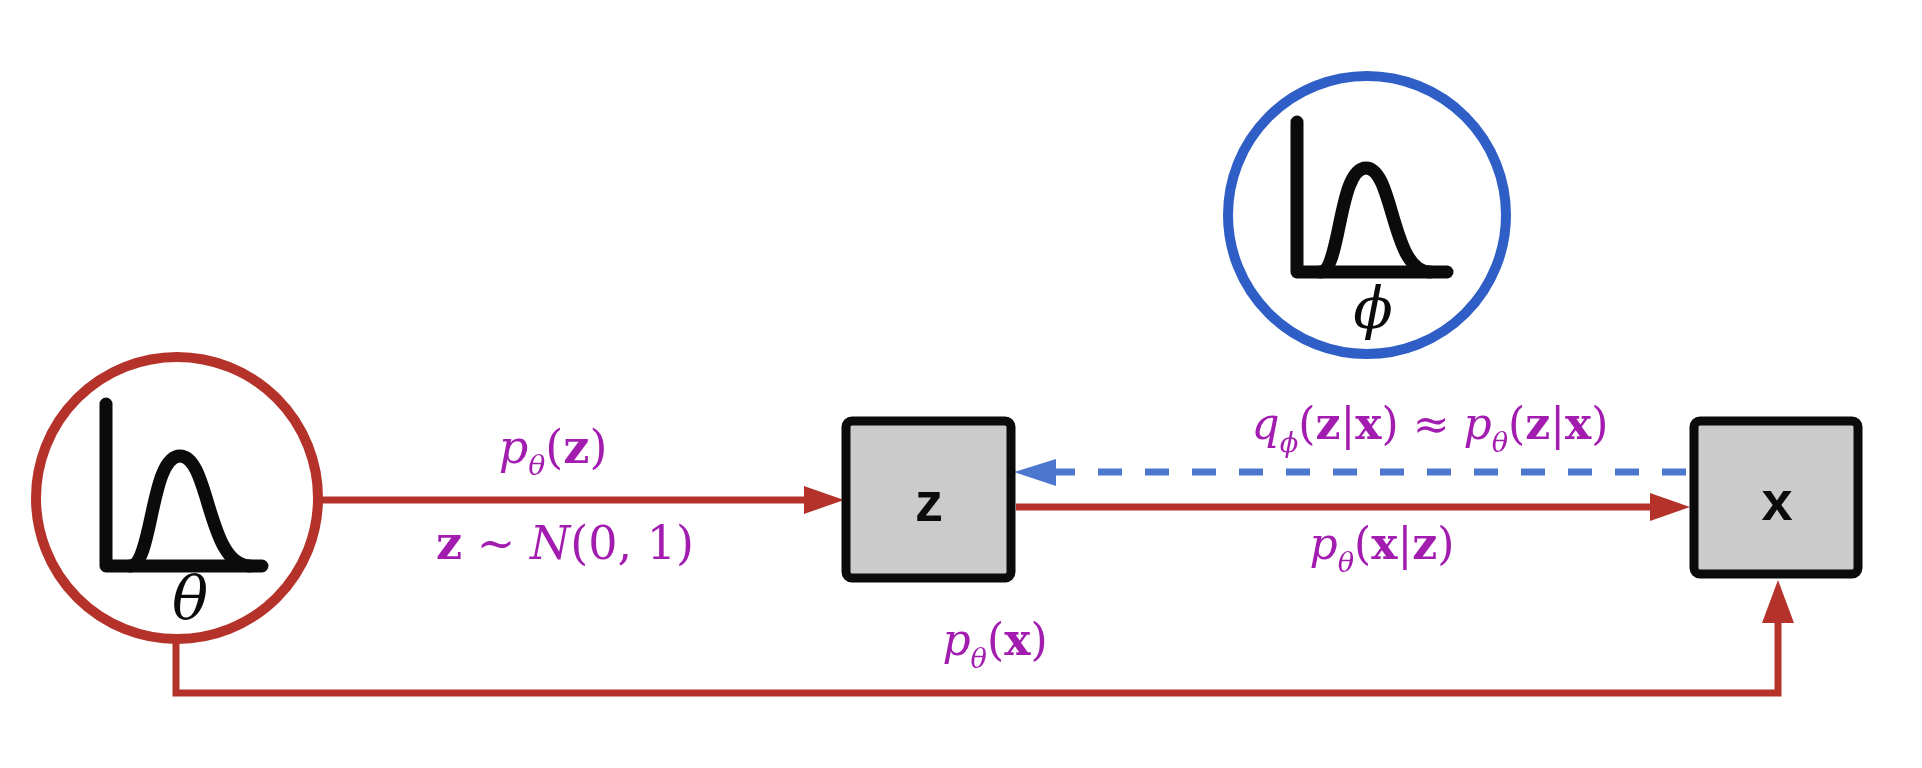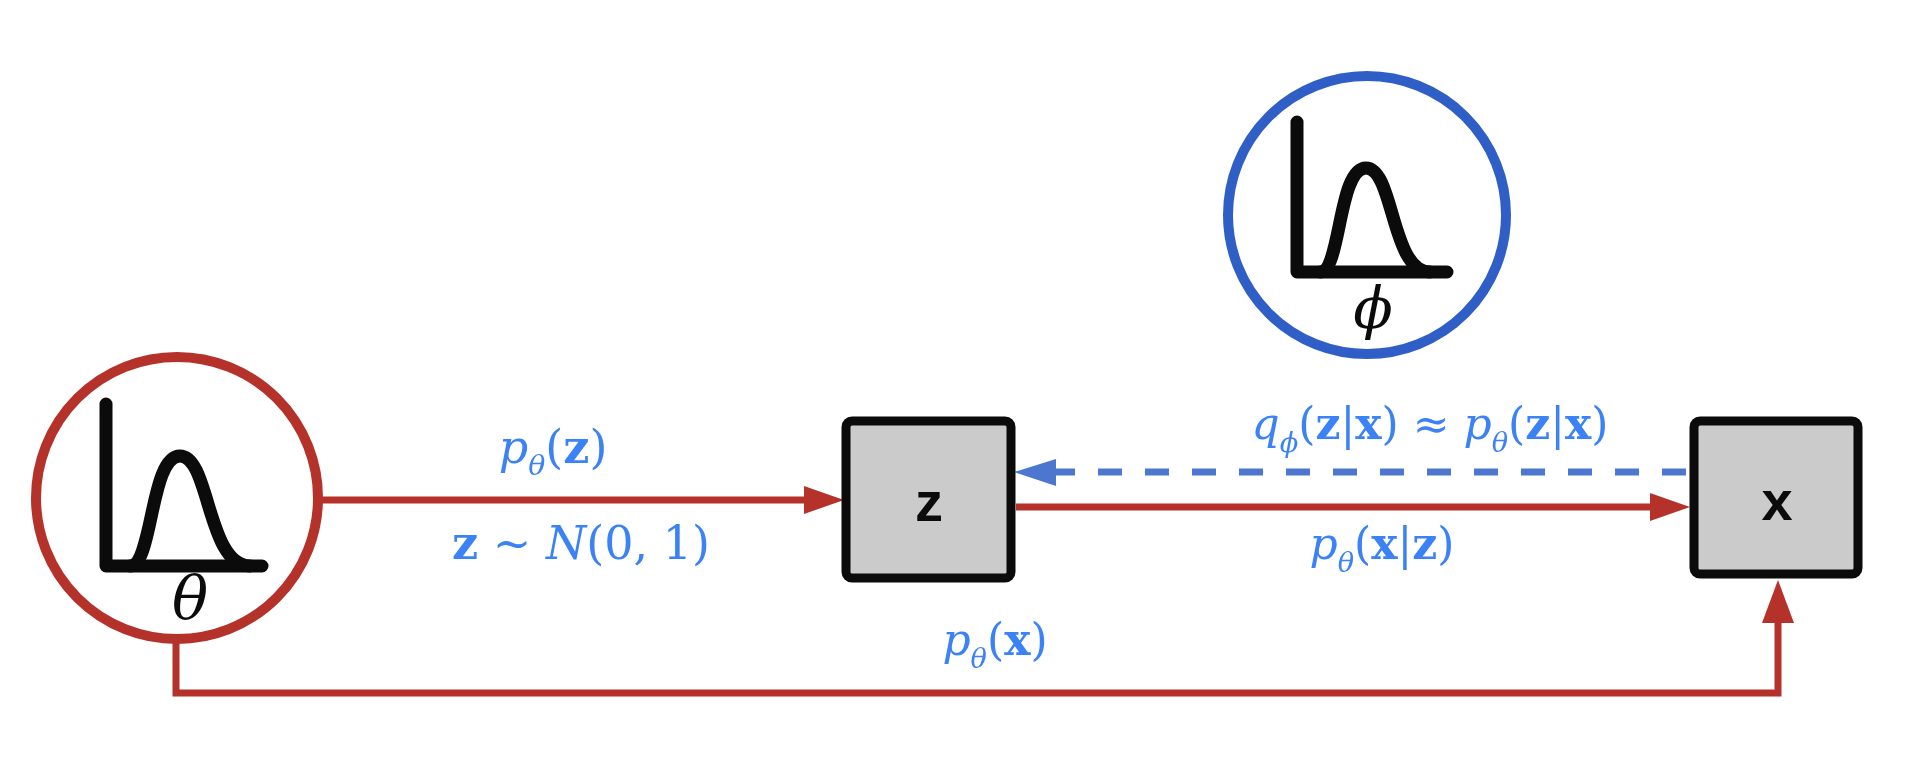--- a/index.html
+++ b/index.html
@@ -8,21 +8,21 @@
     width:1922px;height:768px;
     background:#ffffff;
     overflow:hidden;
     font-family:"DejaVu Serif", serif;
   }
   #edge-layer{position:absolute;left:0;top:0;}
   .math-label{
     position:absolute;
     transform:translate(-50%,-50%);
     white-space:nowrap;
-    color:#3b82f6;
+    color:#a21caf;
     font-family:"DejaVu Serif", serif;
   }
   .m-i{font-style:italic;}
   .m-n{font-style:normal;}
   .m-b{font-weight:bold;font-style:normal;}
   .m-sub{font-style:italic;font-size:0.62em;vertical-align:-0.45em;}
   .m-cal{font-style:italic;}
   .node-letter{
     position:absolute;
     transform:translate(-50%,-50%);
@@ -30,21 +30,21 @@
     font-weight:bold;
     color:#0b0b0b;
   }
   .greek-label{
     position:absolute;
     transform:translate(-50%,-50%);
     font-style:italic;
     color:#0b0b0b;
   }
   .lbl-prior-top{left:553px;top:451px;font-size:46px;}
-  .lbl-prior-bottom{left:565px;top:543px;font-size:46px;margin-left:16px;}
+  .lbl-prior-bottom{left:565px;top:543px;font-size:46px;}
   .lbl-inference{left:1430px;top:428px;font-size:44px;}
   .lbl-likelihood{left:1382px;top:548px;font-size:44px;}
   .lbl-marginal{left:995px;top:644px;font-size:44px;}
   .lbl-z{left:929px;top:501px;font-size:56px;}
   .lbl-x{left:1777px;top:500px;font-size:56px;}
   .lbl-theta{left:190px;top:598px;font-size:60px;}
   .lbl-phi{left:1373px;top:308px;font-size:58px;}
 </style>
 </head>
 <body>

